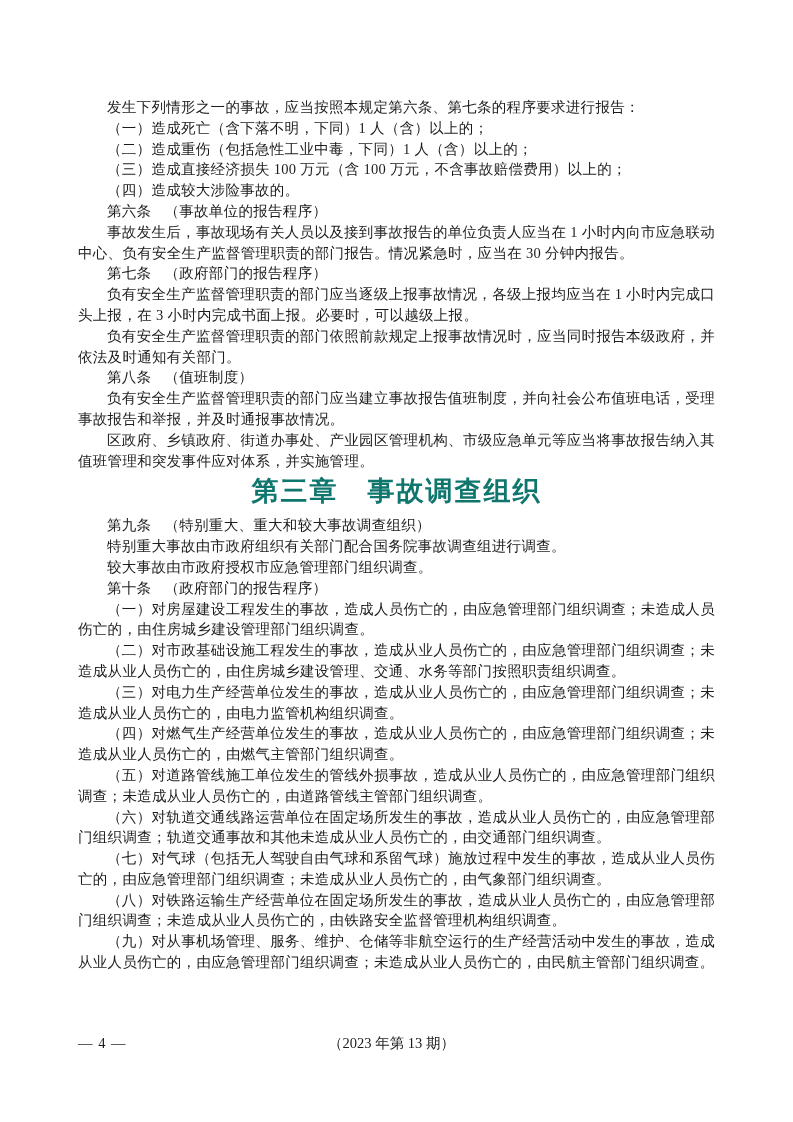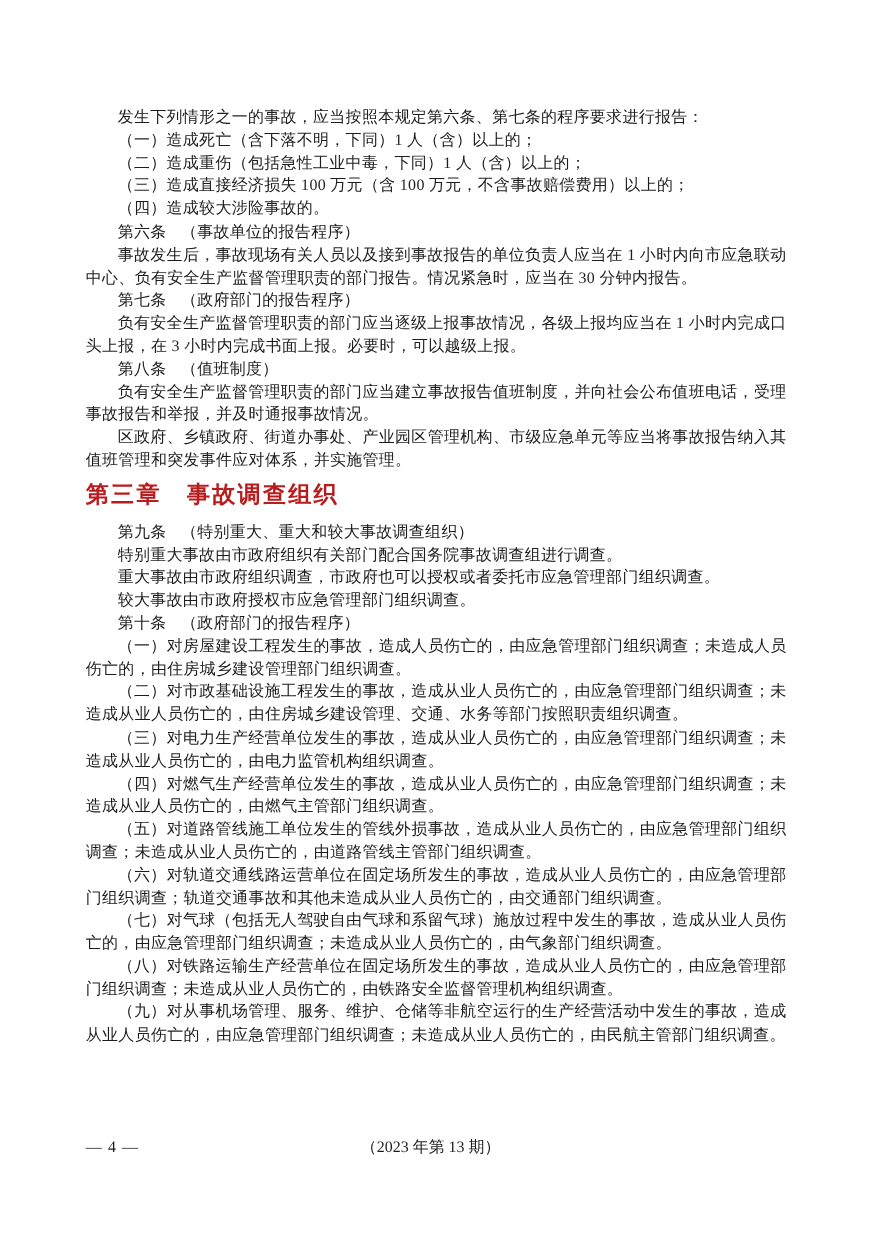--- a/index.html
+++ b/index.html
@@ -28,25 +28,26 @@
     text-indent: 2em;
     letter-spacing: 0.3px;
   }
   .art-num {
     font-weight: 400;
     margin-right: 0.9em;
   }
   .chapter {
     margin: 7px 0 11px 0;
     font-family: "Liberation Sans", "DejaVu Sans", sans-serif;
-    font-size: 21px;
+    font-size: 27px;
     line-height: 26px;
     font-weight: 700;
+    text-align: center;
     letter-spacing: 2px;
-    color: #b91c1c;
+    color: #0f766e;
   }
   .footer {
     position: absolute;
     left: 78px;
     right: 78px;
     top: 1032px;
     height: 22px;
     font-size: 14.5px;
     line-height: 22px;
   }
@@ -72,27 +73,27 @@
   <div class="content">
       <p class="para">发生下列情形之一的事故，应当按照本规定第六条、第七条的程序要求进行报告：</p>
       <p class="para">（一）造成死亡（含下落不明，下同）1 人（含）以上的；</p>
       <p class="para">（二）造成重伤（包括急性工业中毒，下同）1 人（含）以上的；</p>
       <p class="para">（三）造成直接经济损失 100 万元（含 100 万元，不含事故赔偿费用）以上的；</p>
       <p class="para">（四）造成较大涉险事故的。</p>
       <p class="para"><span class="art-num">第六条</span><span>（事故单位的报告程序）</span></p>
       <p class="para">事故发生后，事故现场有关人员以及接到事故报告的单位负责人应当在 1 小时内向市应急联动中心、负有安全生产监督管理职责的部门报告。情况紧急时，应当在 30 分钟内报告。</p>
       <p class="para"><span class="art-num">第七条</span><span>（政府部门的报告程序）</span></p>
       <p class="para">负有安全生产监督管理职责的部门应当逐级上报事故情况，各级上报均应当在 1 小时内完成口头上报，在 3 小时内完成书面上报。必要时，可以越级上报。</p>
+      <p class="para">负有安全生产监督管理职责的部门依照前款规定上报事故情况时，应当同时报告本级政府，并依法及时通知有关部门。</p>
       <p class="para"><span class="art-num">第八条</span><span>（值班制度）</span></p>
       <p class="para">负有安全生产监督管理职责的部门应当建立事故报告值班制度，并向社会公布值班电话，受理事故报告和举报，并及时通报事故情况。</p>
       <p class="para">区政府、乡镇政府、街道办事处、产业园区管理机构、市级应急单元等应当将事故报告纳入其值班管理和突发事件应对体系，并实施管理。</p>
       <h2 class="chapter">第三章　事故调查组织</h2>
       <p class="para"><span class="art-num">第九条</span><span>（特别重大、重大和较大事故调查组织）</span></p>
       <p class="para">特别重大事故由市政府组织有关部门配合国务院事故调查组进行调查。</p>
-      <p class="para">重大事故由市政府组织调查，市政府也可以授权或者委托市应急管理部门组织调查。</p>
       <p class="para">较大事故由市政府授权市应急管理部门组织调查。</p>
       <p class="para"><span class="art-num">第十条</span><span>（政府部门的报告程序）</span></p>
       <p class="para">（一）对房屋建设工程发生的事故，造成人员伤亡的，由应急管理部门组织调查；未造成人员伤亡的，由住房城乡建设管理部门组织调查。</p>
       <p class="para">（二）对市政基础设施工程发生的事故，造成从业人员伤亡的，由应急管理部门组织调查；未造成从业人员伤亡的，由住房城乡建设管理、交通、水务等部门按照职责组织调查。</p>
       <p class="para">（三）对电力生产经营单位发生的事故，造成从业人员伤亡的，由应急管理部门组织调查；未造成从业人员伤亡的，由电力监管机构组织调查。</p>
       <p class="para">（四）对燃气生产经营单位发生的事故，造成从业人员伤亡的，由应急管理部门组织调查；未造成从业人员伤亡的，由燃气主管部门组织调查。</p>
       <p class="para">（五）对道路管线施工单位发生的管线外损事故，造成从业人员伤亡的，由应急管理部门组织调查；未造成从业人员伤亡的，由道路管线主管部门组织调查。</p>
       <p class="para">（六）对轨道交通线路运营单位在固定场所发生的事故，造成从业人员伤亡的，由应急管理部门组织调查；轨道交通事故和其他未造成从业人员伤亡的，由交通部门组织调查。</p>
       <p class="para">（七）对气球（包括无人驾驶自由气球和系留气球）施放过程中发生的事故，造成从业人员伤亡的，由应急管理部门组织调查；未造成从业人员伤亡的，由气象部门组织调查。</p>
       <p class="para">（八）对铁路运输生产经营单位在固定场所发生的事故，造成从业人员伤亡的，由应急管理部门组织调查；未造成从业人员伤亡的，由铁路安全监督管理机构组织调查。</p>

